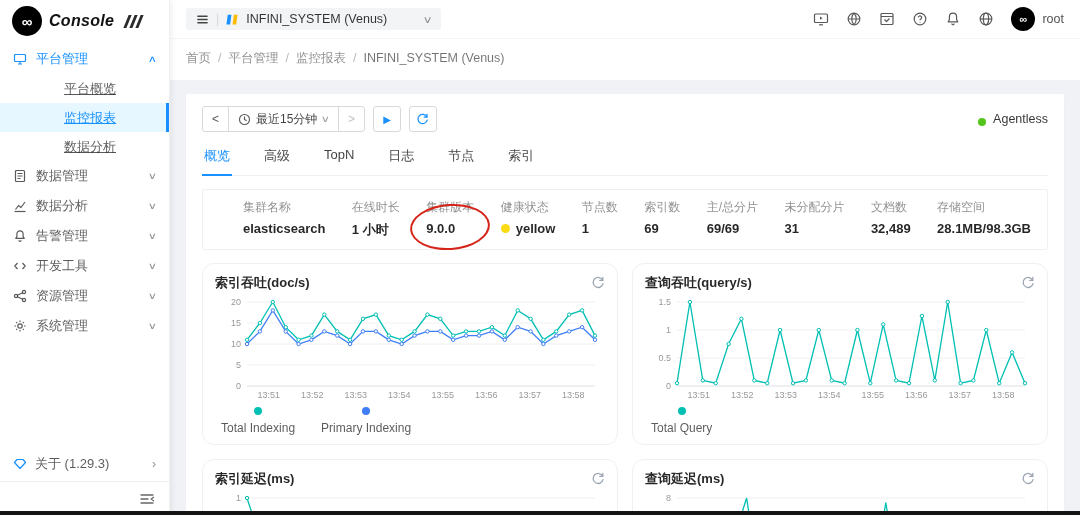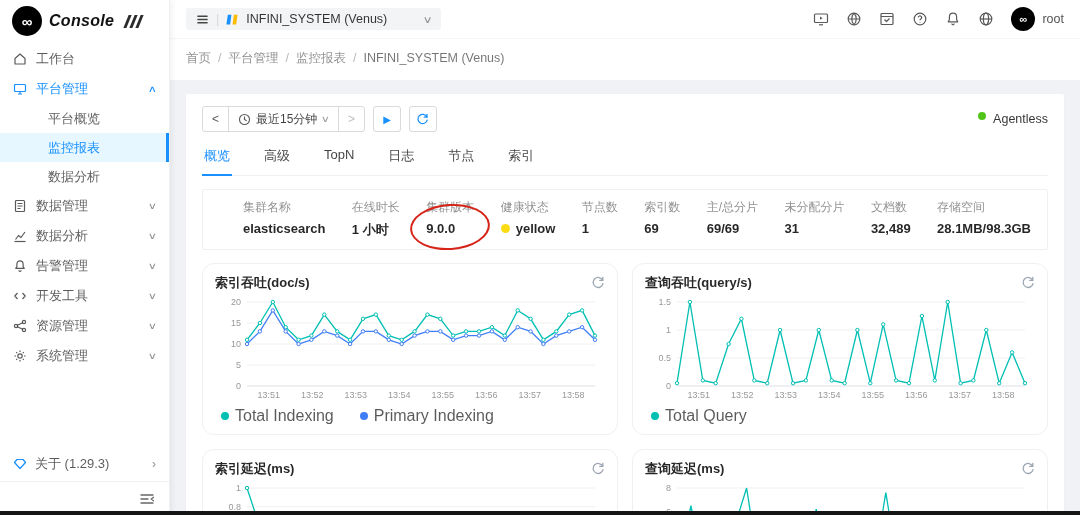--- a/index.html
+++ b/index.html
@@ -13,21 +13,21 @@
   .logo-circle { width:30px; height:30px; border-radius:50%; background:#000; color:#fff; display:flex; align-items:center; justify-content:center; font-size:15px; font-weight:bold; flex:none; }
   .logo-text { font-weight:800; font-style:italic; font-size:16px; letter-spacing:.3px; color:#111; }
   .logo-slashes { display:inline-flex; margin-left:2px; }
   .logo-slashes i { display:inline-block; width:3px; height:13px; background:#2b2b2b; transform:skewX(-22deg); margin-left:3px; }
   .menu { flex:none; padding-top:2px; }
   .menu-item { height:30px; display:flex; align-items:center; gap:9px; padding:0 13px; color:rgba(0,0,0,.65); cursor:pointer; }
   .menu-item svg { flex:none; }
   .menu-item .chev { margin-left:auto; font-size:9px; color:rgba(0,0,0,.45); transform:scaleX(1.4); }
   .menu-item.parent-active { color:#1890ff; }
   .menu-item.parent-active .chev { color:#1890ff; }
-  .submenu-item { height:29px; display:flex; align-items:center; padding-left:48px; color:rgba(0,0,0,.65); cursor:pointer; }
+  .submenu-item { height:29px; display:flex; align-items:center; padding-left:64px; color:rgba(0,0,0,.65); cursor:pointer;text-decoration:underline; }
   .submenu-item.selected { background:#e6f7ff; color:#1890ff; border-right:3px solid #1890ff; }
   .spacer { flex:1; }
   .about-row { height:34px; display:flex; align-items:center; gap:8px; padding:0 13px; color:rgba(0,0,0,.65); cursor:pointer; flex:none; }
   .about-row .chev { margin-left:auto; color:rgba(0,0,0,.45); font-size:12px; }
   .collapse-row { height:34px; display:flex; align-items:center; justify-content:flex-end; padding:0 14px; border-top:1px solid #f0f0f0; flex:none; }
 
   
   .main { flex:1; display:flex; flex-direction:column; min-width:0; }
   .topbar { height:38px; background:#fff; display:flex; align-items:center; padding:0 16px; flex:none; }
   .cluster-select { display:flex; align-items:center; gap:7px; background:#f3f4f5; border-radius:3px; padding:4px 10px; min-width:255px; cursor:pointer; font-size:12.5px; color:rgba(0,0,0,.8); }
@@ -50,21 +50,21 @@
   .btn-group { display:inline-flex; }
   .btn { height:26px; display:inline-flex; align-items:center; gap:5px; border:1px solid #d9d9d9; background:#fff; padding:0 9px; font-size:12px; color:rgba(0,0,0,.75); cursor:pointer; border-radius:0; }
   .btn-group .btn + .btn { margin-left:-1px; }
   .btn-group .btn:first-child { border-radius:3px 0 0 3px; }
   .btn-group .btn:last-child { border-radius:0 3px 3px 0; }
   .btn .arrow { font-size:12px; color:#595959; }
   .btn.disabled .arrow { color:#bfbfbf; }
   .btn .chev { font-size:9px; color:rgba(0,0,0,.4); transform:scaleX(1.4); }
   .icon-btn { width:28px; height:26px; justify-content:center; border-radius:3px; margin-left:8px; padding:0; }
   .icon-btn .play { color:#1890ff; font-size:10px; }
-  .agentless { margin-left:auto; display:flex; align-items:flex-start; gap:7px; font-size:12.5px; color:rgba(0,0,0,.8); }
+  .agentless { margin-left:auto; display:flex; align-items:flex-end; gap:7px; font-size:12.5px; color:rgba(0,0,0,.8); }
   .gdot { width:8px; height:8px; border-radius:50%; background:#52c41a; }
 
   
   .tabs { display:flex; gap:30px; border-bottom:1px solid #f0f0f0; margin-top:10px; }
   .tab { padding:5px 2px 9px; font-size:13px; color:rgba(0,0,0,.75); cursor:pointer; }
   .tab.active { color:#1890ff; border-bottom:2px solid #1890ff; margin-bottom:-1px; }
 
   
   .stats-row { margin-top:13px; border:1px solid #f0f0f0; border-radius:2px; display:flex; justify-content:space-between; padding:9px 16px 10px; }
   .stat { display:flex; flex-direction:column; gap:5px; min-width:0;margin-left:24px; }
@@ -73,21 +73,21 @@
   .stat-value .dot { width:9px; height:9px; border-radius:50%; display:inline-block; flex:none; }
   .red-ellipse { position:absolute; left:50%; top:42%; width:80px; height:46px; border:2.5px solid #d62418; border-radius:50%; transform:translate(-50%,-50%) rotate(-4deg); pointer-events:none; }
 
   
   .charts-grid { margin-top:13px; display:grid; grid-template-columns:1fr 1fr; gap:14px; }
   .chart-card { border:1px solid #f0f0f0; border-radius:12px; padding:10px 12px 6px; }
   .chart-head { display:flex; justify-content:space-between; align-items:center; }
   .chart-title { font-size:13px; font-weight:bold; color:rgba(0,0,0,.85); }
   svg.plot { width:100%; height:106px; margin-top:4px; display:block; }
   .legend { display:flex; gap:26px; align-items:center; padding:5px 0 3px 6px; min-height:14px; }
-  .legend-item { display:inline-flex; align-items:center; gap:6px; font-size:16px; color:rgba(0,0,0,.65); cursor:pointer; }
+  .legend-item { display:inline-flex; align-items:center; gap:6px; font-size:12px; color:rgba(0,0,0,.65); cursor:pointer;flex-direction:column; }
   .legend-dot { width:8px; height:8px; border-radius:50%; display:inline-block; }
 
   .bottom-bar { position:absolute; left:0; right:0; bottom:0; height:4px; background:#151515; z-index:9; }
 </style>
 </head>
 <body>
 
 <div class="app">
 
   <aside class="sidebar">
@@ -95,26 +95,20 @@
       <span class="logo-circle">∞</span>
       <span class="logo-text">Console</span>
       <span class="logo-slashes">
           <i></i>
           <i></i>
           <i></i>
         </span>
     </div>
 
     <nav class="menu">
-      <div class="menu-item">
-        <svg viewBox="0 0 14 14" width="14" height="14" fill="none" stroke="currentColor" stroke-width="1.2" stroke-linejoin="round">
-            <path d="M2 6.5 L7 2 l5 4.5 V12 H2 Z"></path>
-          </svg>
-        <span>工作台</span>
-      </div>
 
       <div class="menu-item parent-active">
         <svg viewBox="0 0 14 14" width="14" height="14" fill="none" stroke="currentColor" stroke-width="1.2" stroke-linejoin="round">
             <rect x="1.5" y="2.5" width="11" height="7" rx="1"></rect>
             <path d="M5 12 h4 M7 9.5 V12"></path>
           </svg>
         <span>平台管理</span>
         <span class="chev">∧</span>
       </div>
 

